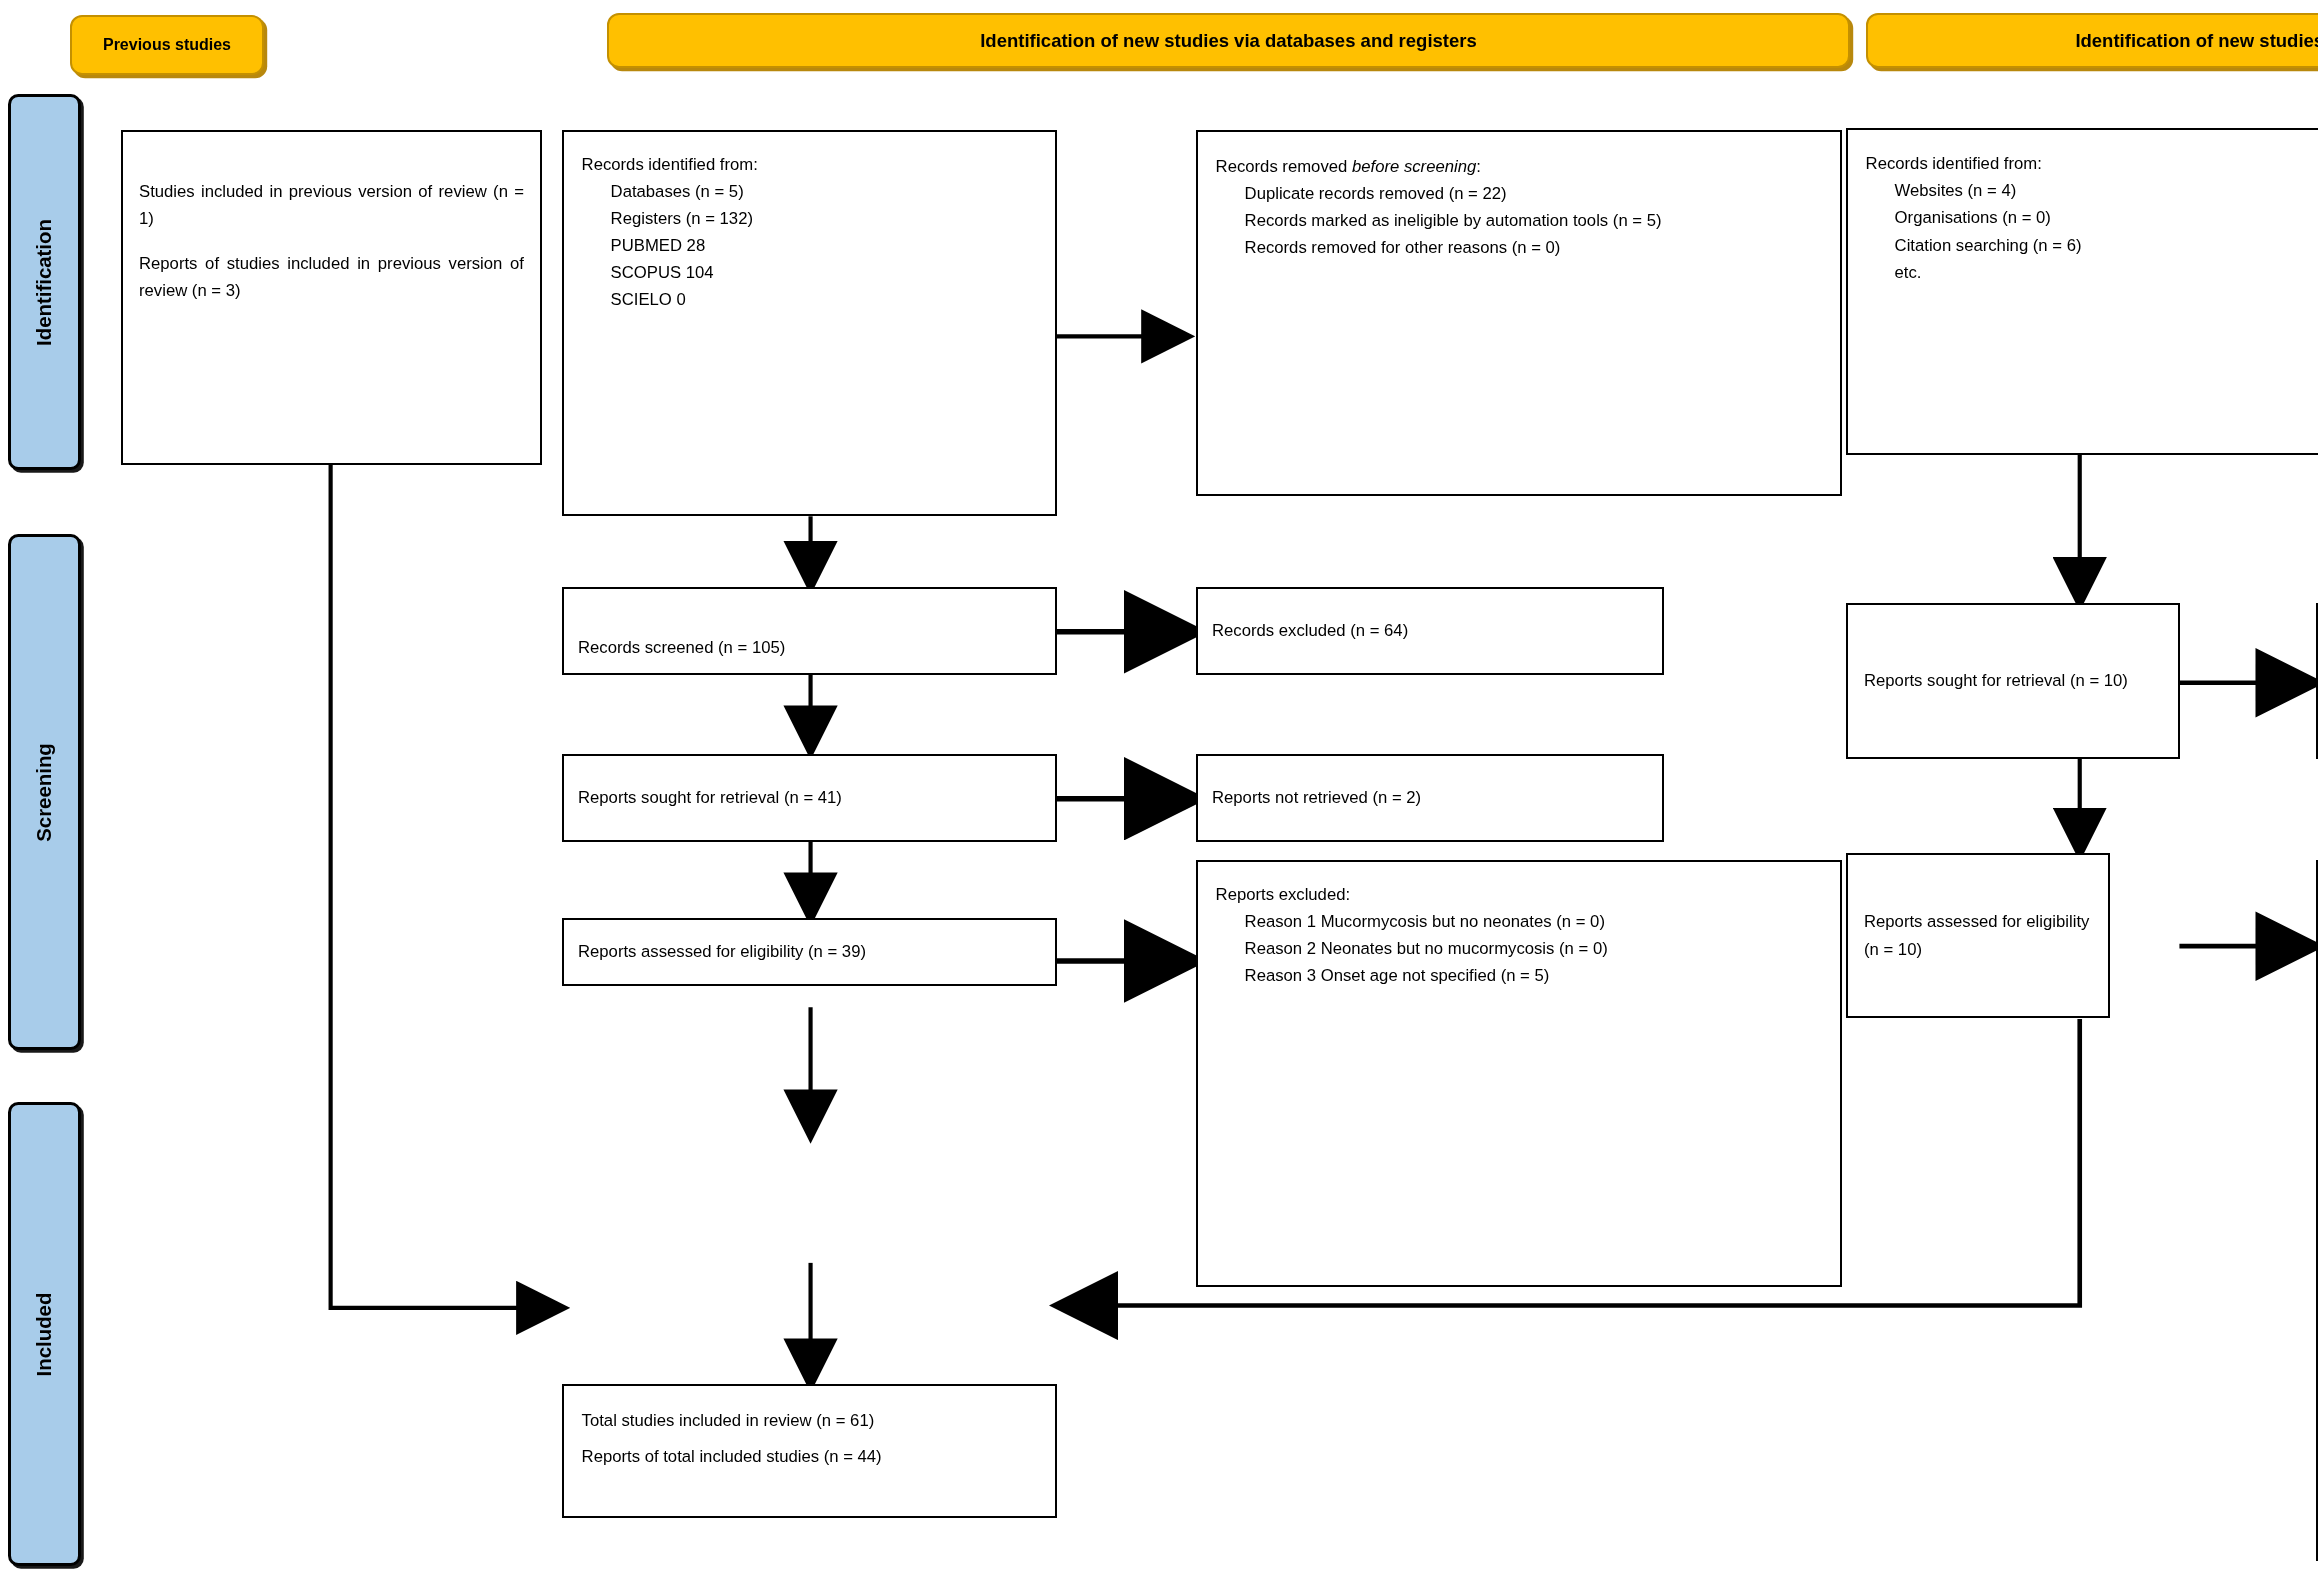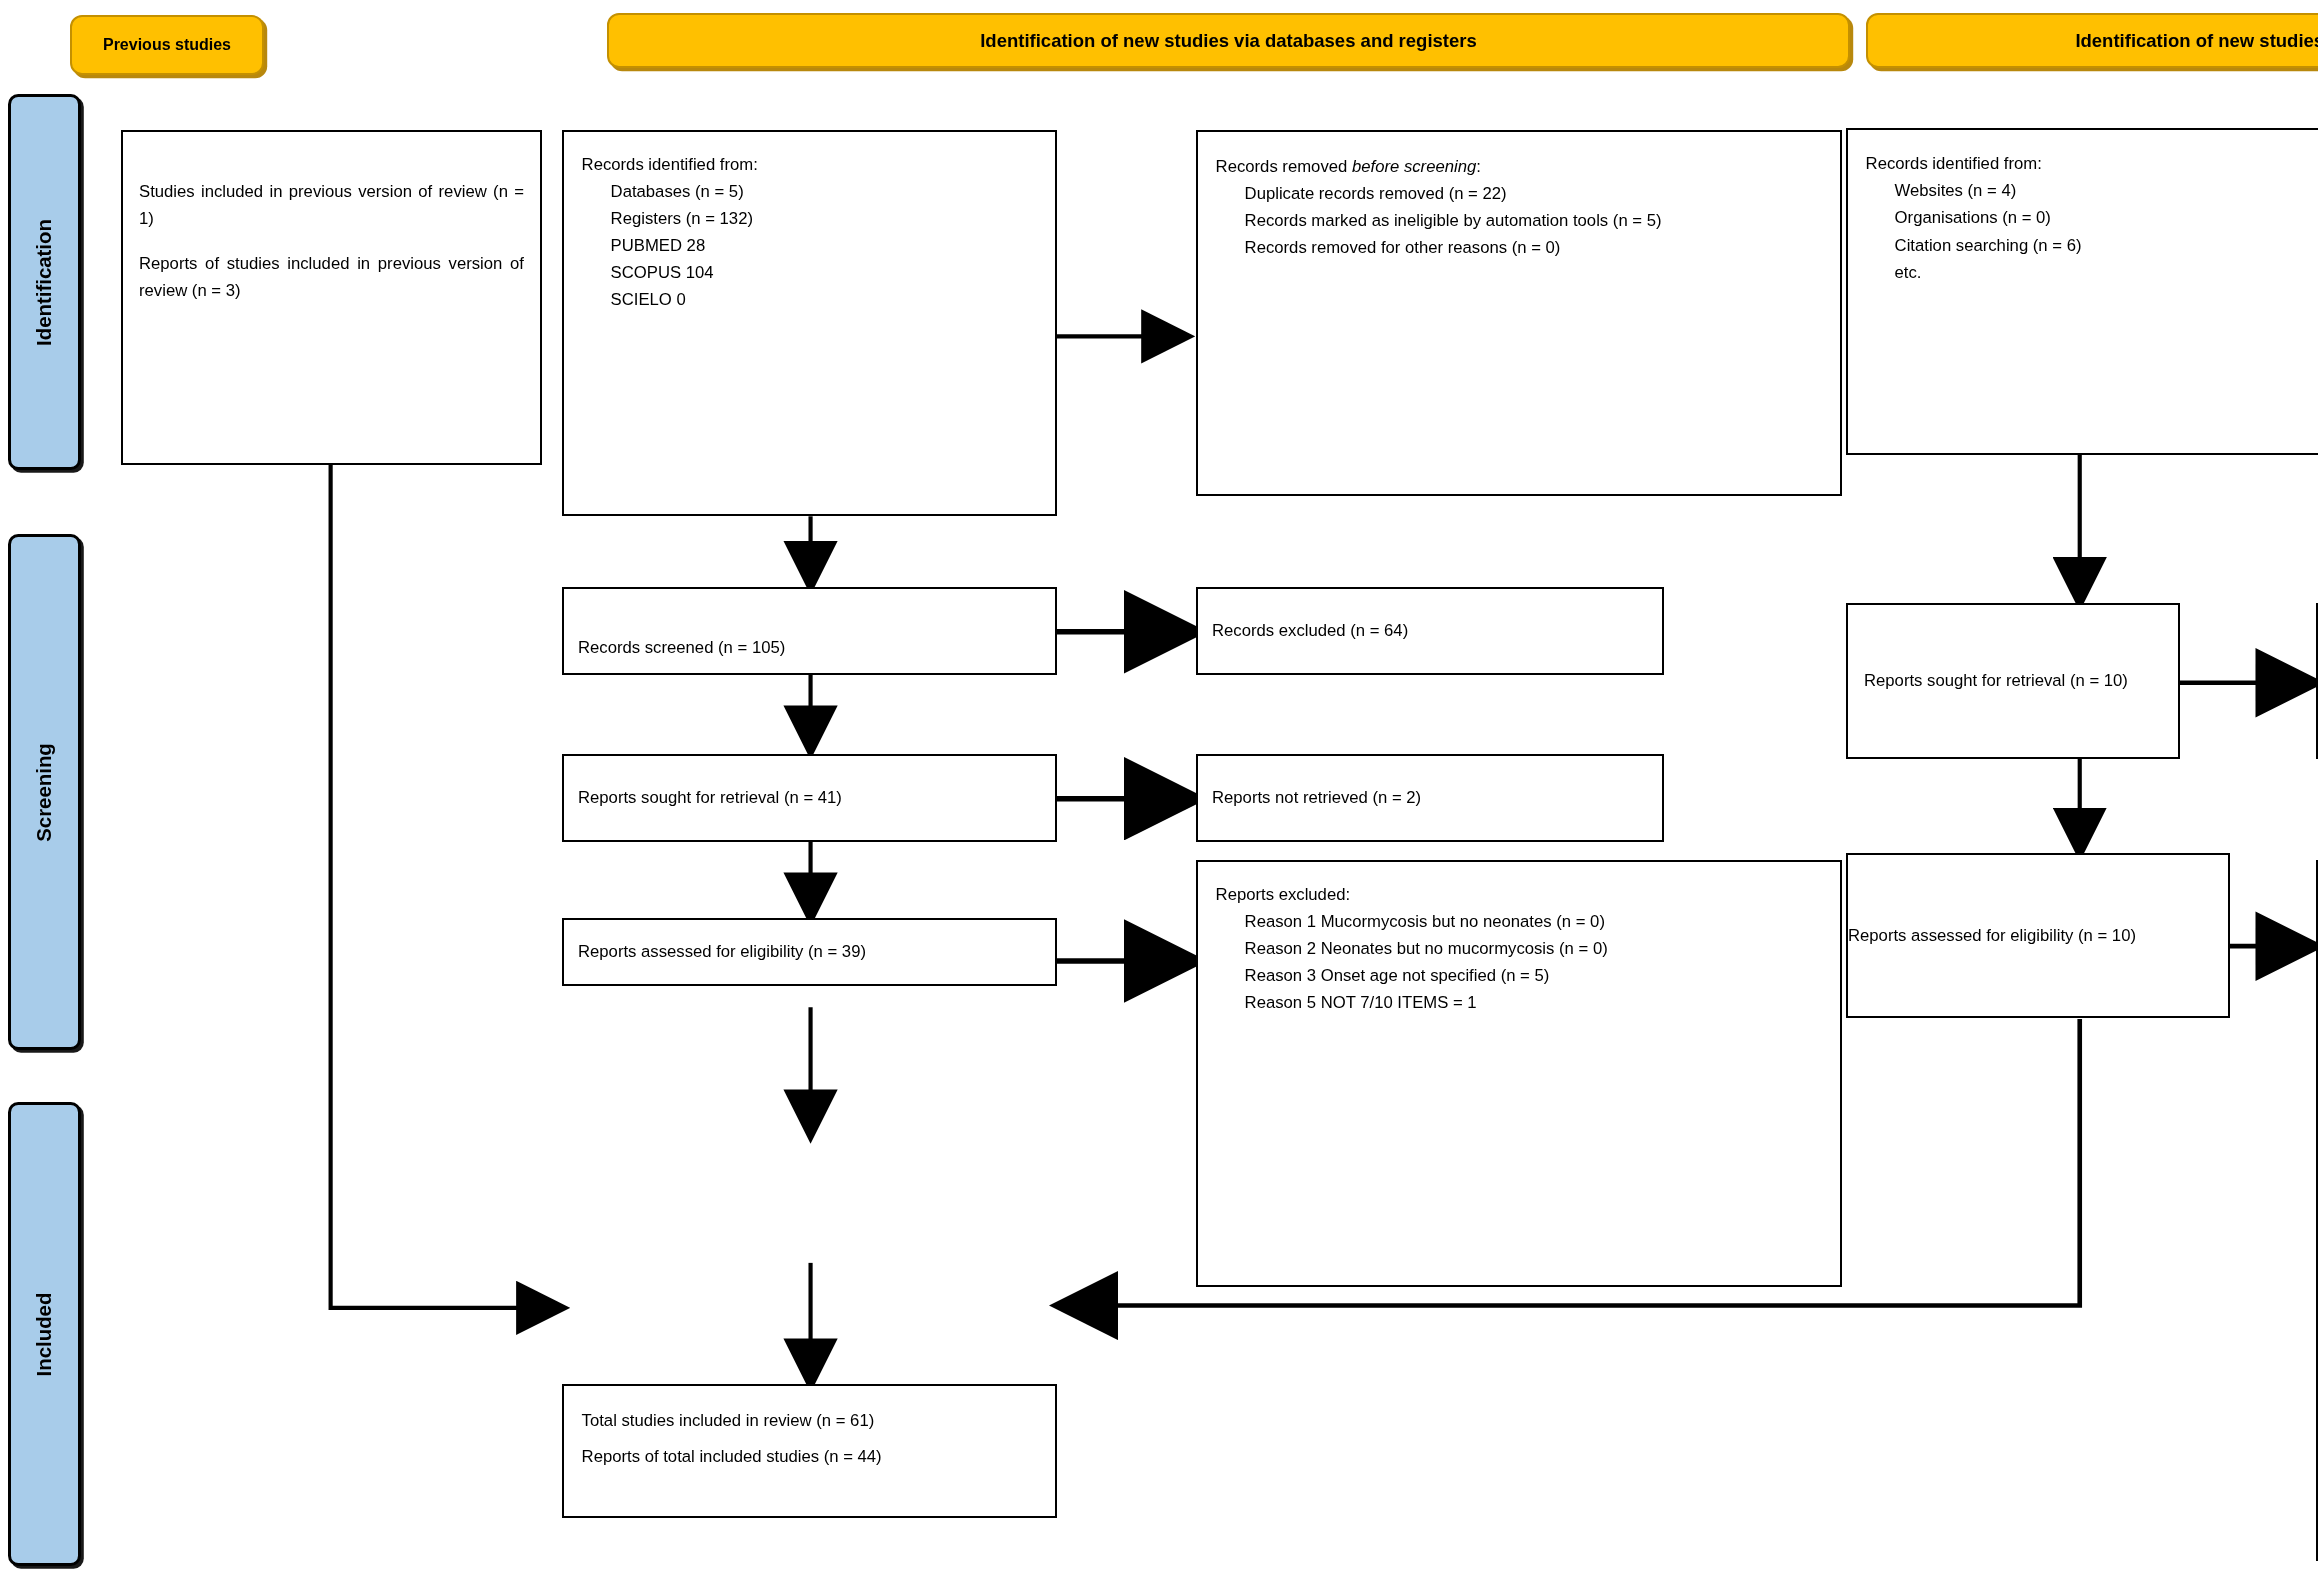--- a/index.html
+++ b/index.html
@@ -178,32 +178,31 @@
 
   <div class="box" style="left:562px; top:918px; width:495px; height:68px; display:flex; align-items:center;">
     <span class="ln">Reports assessed for eligibility (n = 39)</span>
   </div>
 
   <div class="box" style="left:1196px; top:860px; width:646px; height:427px; padding:18.5px 17.6px;">
     <span class="ln">Reports excluded:</span>
     <span class="ln ind">Reason 1 Mucormycosis but no neonates (n = 0)</span>
     <span class="ln ind">Reason 2 Neonates but no mucormycosis (n = 0)</span>
     <span class="ln ind">Reason 3 Onset age not specified (n = 5)</span>
-    <span class="ln ind">Reason 5 NOT 7/10 ITEMS = 1</span>
   </div>
 
   <div class="box" style="left:1846px; top:603px; width:334px; height:156px; display:flex; align-items:center; padding:12px 16px;">
     <span class="ln">Reports sought for retrieval (n = 10)</span>
   </div>
 
   <div class="box" style="left:2316px; top:603px; width:490px; height:156px; display:flex; align-items:center; padding:12px 16px;">
     
   </div>
 
-  <div class="box" style="left:1846px; top:853px; width:384px; height:165px; display:flex; align-items:center; padding:12px 0;">
+  <div class="box" style="left:1846px; top:853px; width:264px; height:165px; display:flex; align-items:center; padding:12px 16px;">
     <span class="ln">Reports assessed for eligibility (n = 10)</span>
   </div>
 
   <div class="box" style="left:2316px; top:860px; width:490px; height:701px; padding:16px 16.7px; line-height:1.78;">
     
     
     
     
     
     

